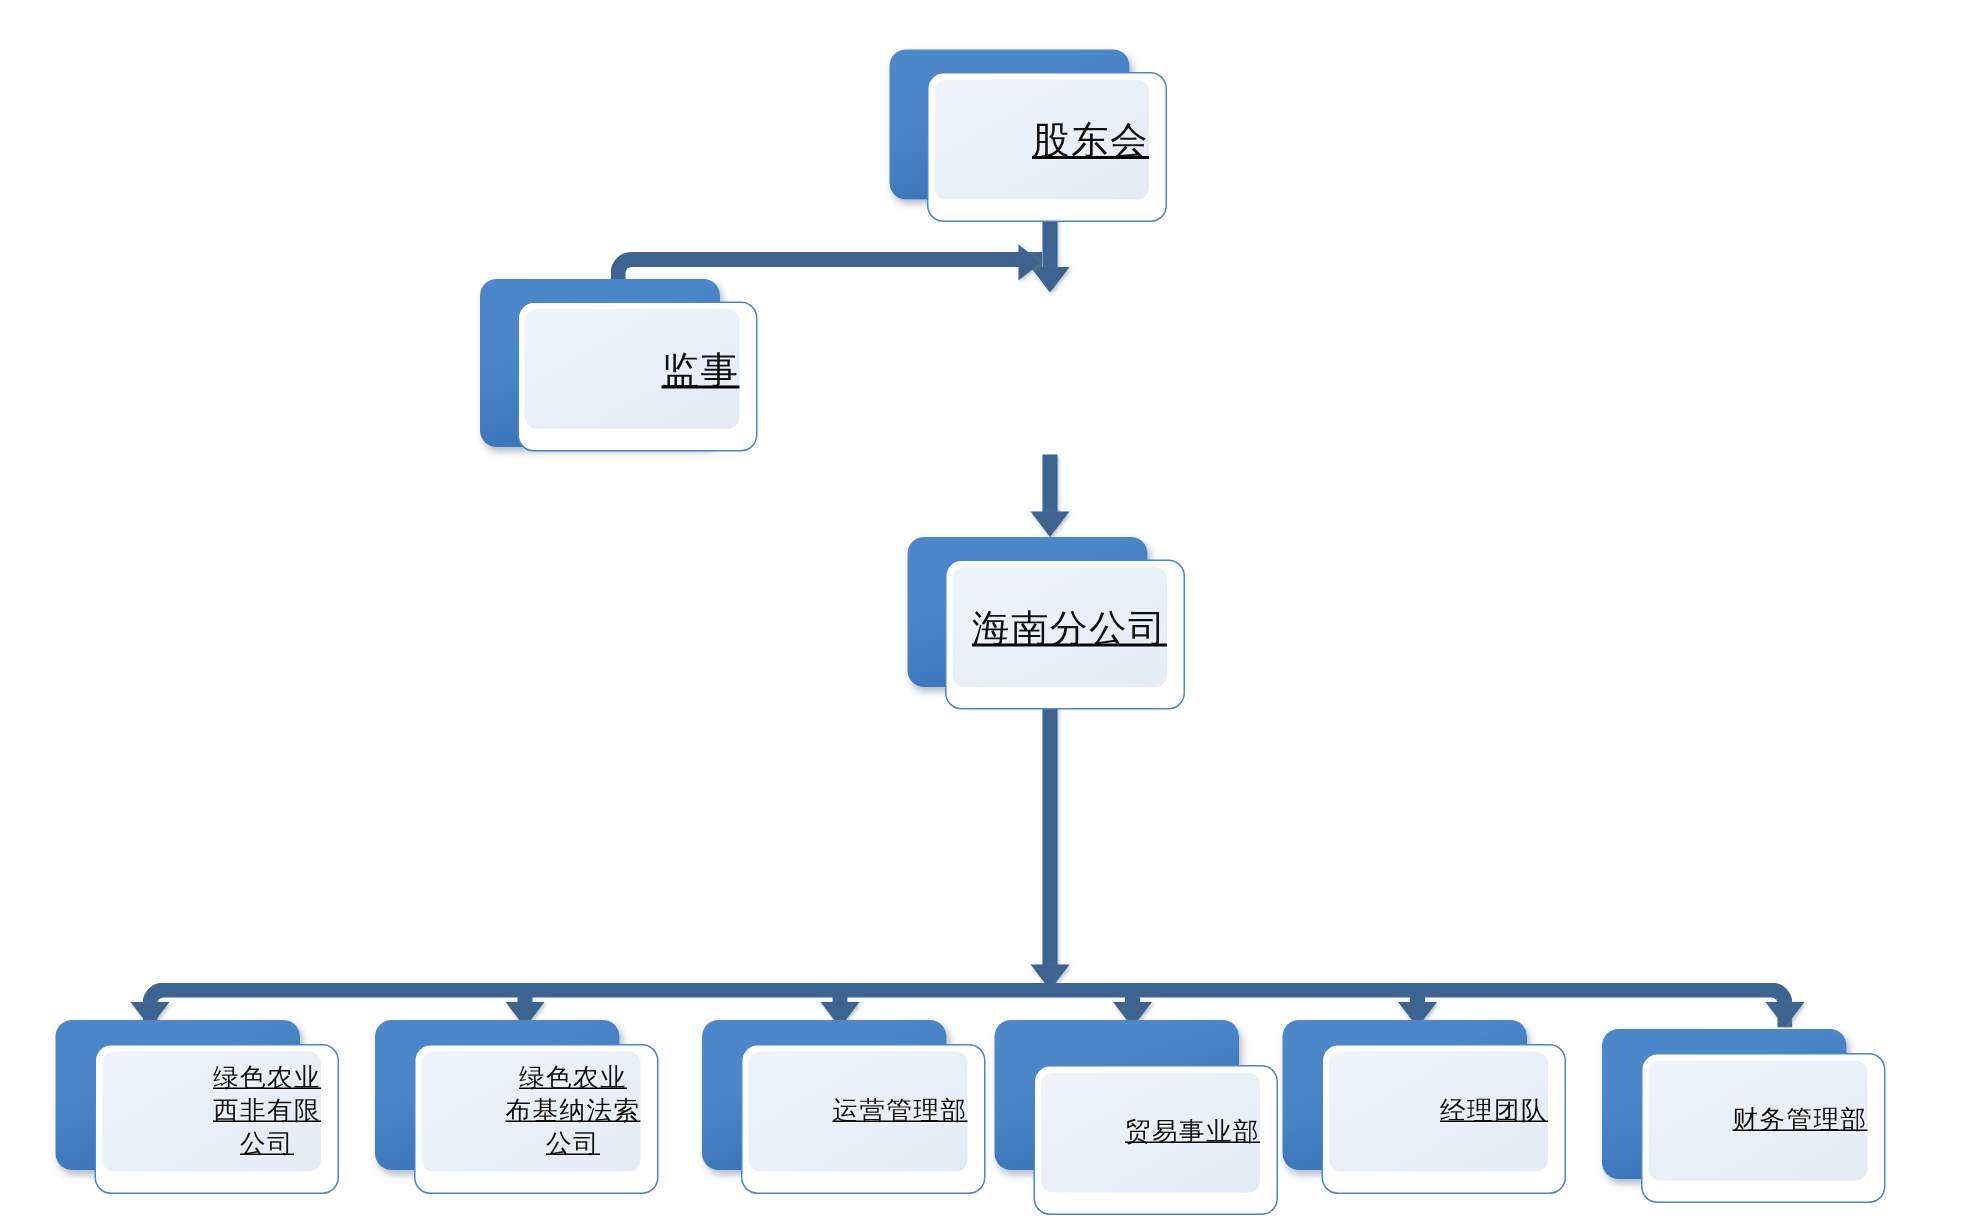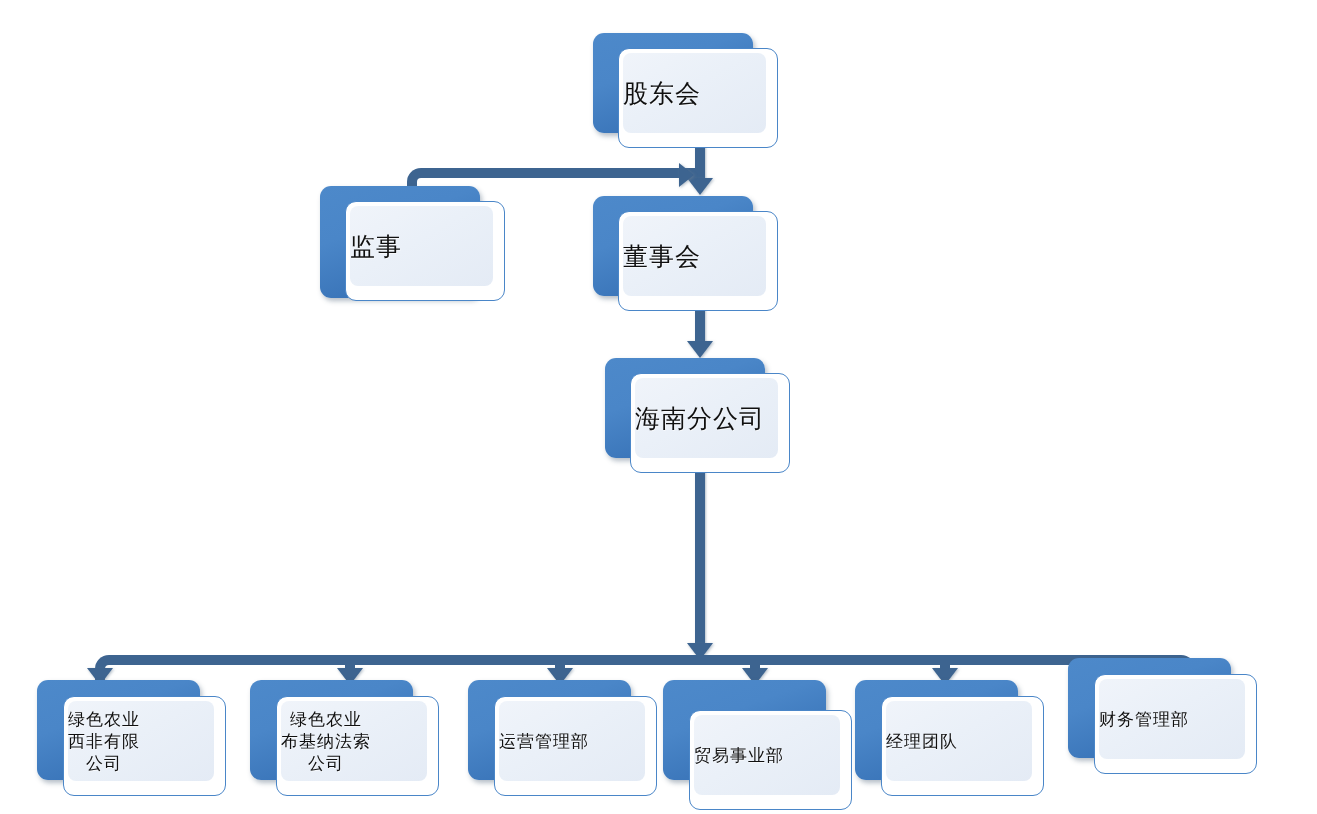--- a/index.html
+++ b/index.html
@@ -44,22 +44,23 @@
   .node-inner {
     position: absolute;
     left: 4px;
     top: 4px;
     right: 11px;
     bottom: 14px;
     border-radius: 8px;
     background: linear-gradient(150deg, #f0f4fa 0%, #eaf0f8 45%, #e4ebf5 100%);
     display: flex;
     align-items: center;
-    justify-content: flex-start;
+    justify-content: flex-end;
     text-align: center;
+    text-decoration: underline;
   }
   .node-label {
     color: #101010;
     font-size: 25px;
     line-height: 1.32;
     letter-spacing: 1px;
     white-space: pre-line;
     text-shadow: 0.5px 0.5px 0 rgba(255,255,255,0.6);
   }
   .node-label.small {
@@ -147,28 +148,20 @@
 
   <div class="node" style="left:320px; top:186px; width:160px; height:112px;">
     <div class="node-back"></div>
     <div class="node-front" style="left:25px; top:15px; width:160px; height:100px;">
       <div class="node-inner">
         <span class="node-label">监事</span>
       </div>
     </div>
   </div>
 
-  <div class="node" style="left:593px; top:196px; width:160px; height:100px;">
-    <div class="node-back"></div>
-    <div class="node-front" style="left:25px; top:15px; width:160px; height:100px;">
-      <div class="node-inner">
-        <span class="node-label">董事会</span>
-      </div>
-    </div>
-  </div>
 
   <div class="node" style="left:605px; top:358px; width:160px; height:100px;">
     <div class="node-back"></div>
     <div class="node-front" style="left:25px; top:15px; width:160px; height:100px;">
       <div class="node-inner">
         <span class="node-label">海南分公司</span>
       </div>
     </div>
   </div>
 
@@ -214,21 +207,21 @@
 
   <div class="node" style="left:855px; top:680px; width:163px; height:100px;">
     <div class="node-back"></div>
     <div class="node-front" style="left:26px; top:16px; width:163px; height:100px;">
       <div class="node-inner">
         <span class="node-label small">经理团队</span>
       </div>
     </div>
   </div>
 
-  <div class="node" style="left:1068px; top:658px; width:163px; height:100px;">
+  <div class="node" style="left:1068px; top:686px; width:163px; height:100px;">
     <div class="node-back"></div>
     <div class="node-front" style="left:26px; top:16px; width:163px; height:100px;">
       <div class="node-inner">
         <span class="node-label small">财务管理部</span>
       </div>
     </div>
   </div>
 
 </div>
 

